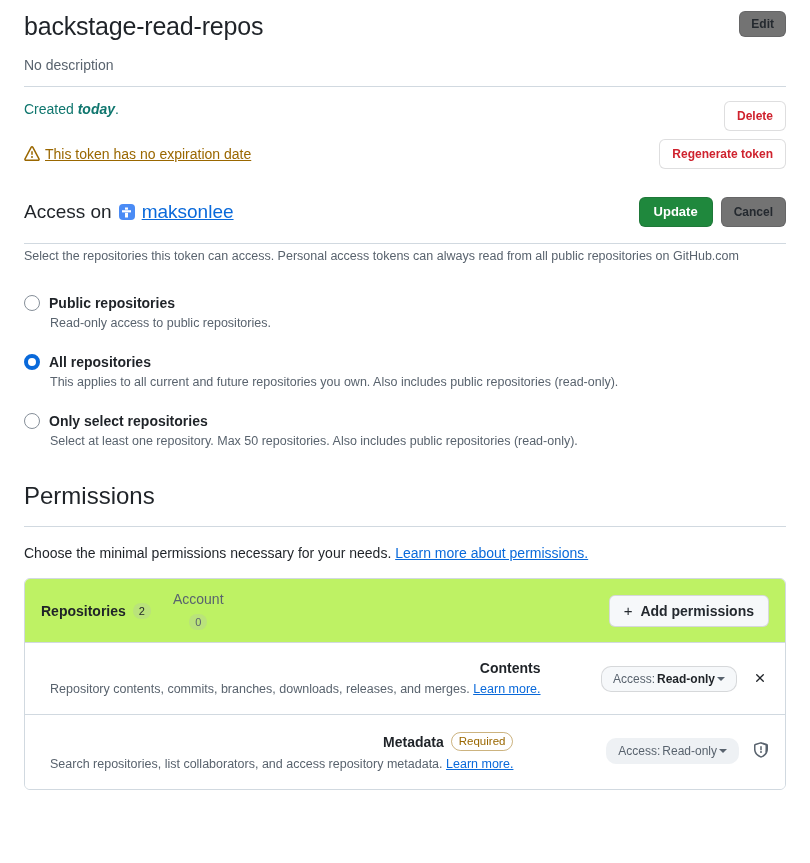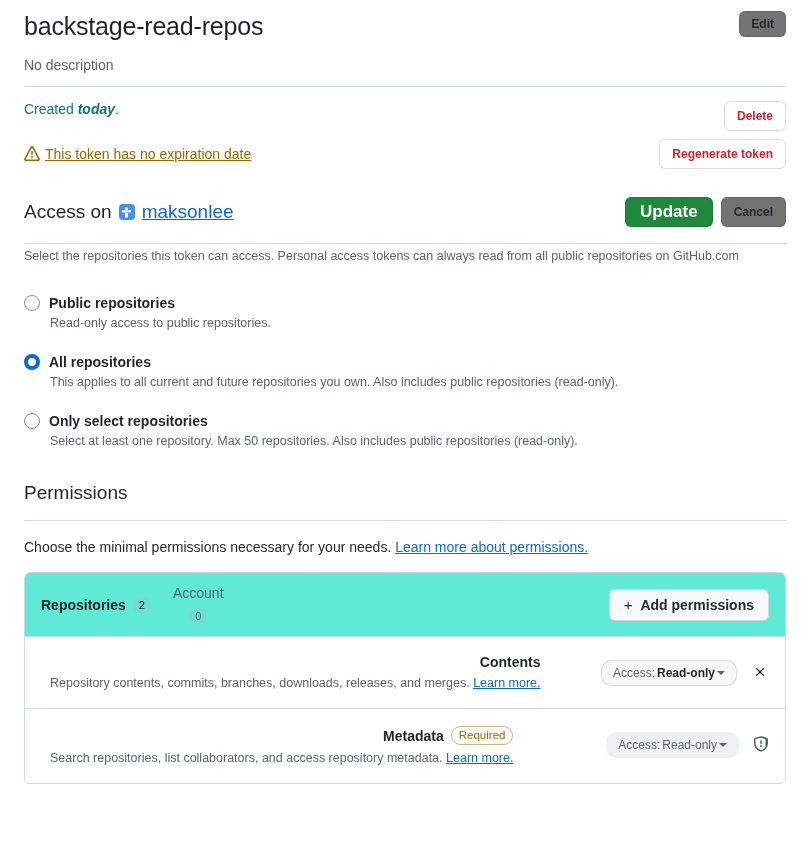--- a/index.html
+++ b/index.html
@@ -51,21 +51,21 @@
   .btn-edit { padding: 3px 11px; font-size: 12px; }
   .btn-danger {
     color: #cf222e;
     background: #ffffff;
     border: 1px solid rgba(31,35,40,0.15);
   }
   .btn-primary {
     color: #ffffff;
     background: #1f883d;
     border: 1px solid rgba(31,35,40,0.15);
-    font-size: 17px;
+    font-size: 13px;
     padding: 5px 14px;
   }
   .btn-default-sm {
     font-size: 12px;
     padding: 5px 12px;
   }
   .divider {
     height: 1px;
     background: #d1d9e0;
     border: 0;
@@ -172,39 +172,39 @@
     cursor: pointer;
   }
   .radio-help {
     color: #59636e;
     font-size: 12.5px;
     margin: 5px 0 0 26px;
   }
 
   
   .perm-title {
-    font-size: 19px;
+    font-size: 24px;
     font-weight: 400;
     margin: 34px 0 0 0;
   }
   .perm-intro {
     font-size: 14px;
     margin-top: 18px;
     color: #1f2328;
   }
   .inline-link { color: #0969da; text-decoration: underline; cursor: pointer; }
 
   .perm-box {
     margin-top: 17px;
     border: 1px solid #d1d9e0;
     border-radius: 6px;
     overflow: hidden;
   }
   .perm-tabbar {
-    background: #5eead4;
+    background: #bef264;
     border-bottom: 1px solid #d1d9e0;
     display: flex;
     align-items: center;
     justify-content: space-between;
     padding: 12px 16px;
   }
   .tabs { display: flex; align-items: center; gap: 22px; }
   .tab {
     display: inline-flex;
     align-items: center;

